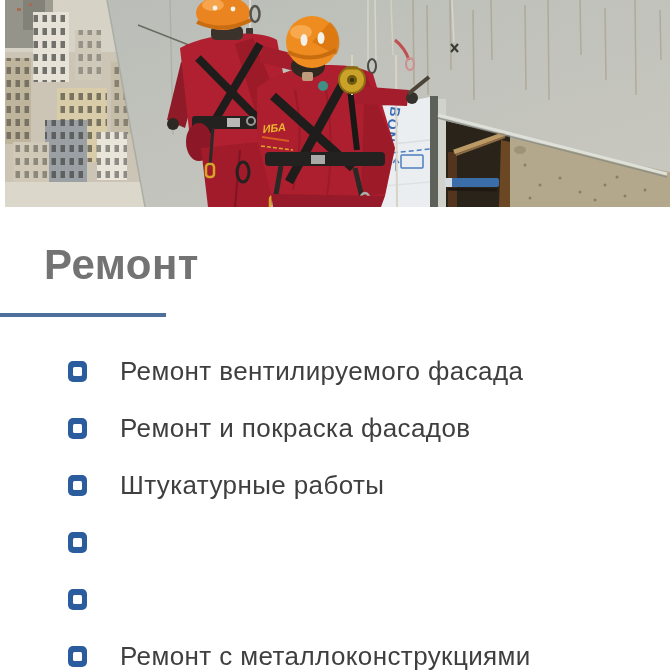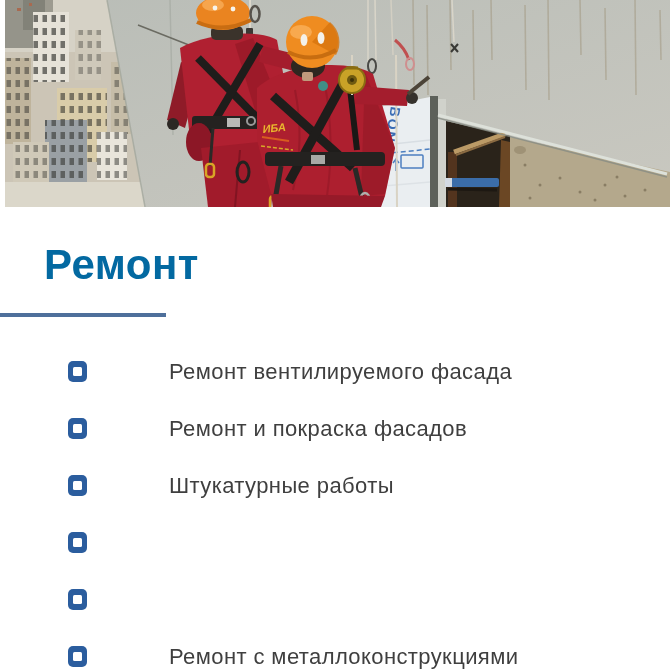--- a/index.html
+++ b/index.html
@@ -5,35 +5,35 @@
   html,body{margin:0;padding:0;}
   body{
     width:672px;height:672px;overflow:hidden;background:#ffffff;
     font-family:"Liberation Sans",sans-serif;position:relative;
   }
   .hero{margin:0 2px 0 5px;width:665px;height:207px;overflow:hidden;}
   .hero svg{display:block;width:665px;height:207px;}
   .section-title{
     margin:37px 0 11px 44px;
     font-size:42px;line-height:1;font-weight:800;letter-spacing:.5px;
-    color:#0369a1;
+    color:#737373;
   }
   .divider{margin-top:27px;width:166px;height:4px;background:#4e6f9b;}
   .services{margin-top:26px;}
   .service-row{display:flex;align-items:center;height:57px;padding-left:68px;}
   .bullet{
     width:19px;height:21px;background:#2b5d9e;border-radius:5px;
     position:relative;flex:none;
   }
   .bullet::after{
     content:"";position:absolute;left:5px;right:5px;top:6px;bottom:6px;
     background:#ffffff;border-radius:1.5px;
   }
   .service-label{
-    margin-left:82px;font-size:22px;letter-spacing:.4px;color:#3f3f3f;
+    margin-left:33px;font-size:26px;letter-spacing:.4px;color:#3f3f3f;
     white-space:nowrap;
   }
 </style>
 </head>
 <body>
 
 <div class="hero">
 <svg viewBox="0 0 665 207" preserveAspectRatio="none">
   <defs>
     <linearGradient id="fac" x1="0" y1="0" x2="1" y2="1">

